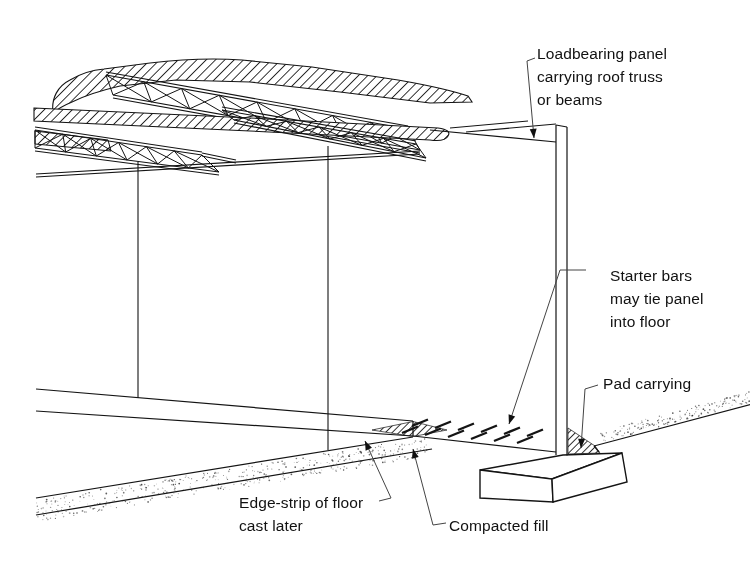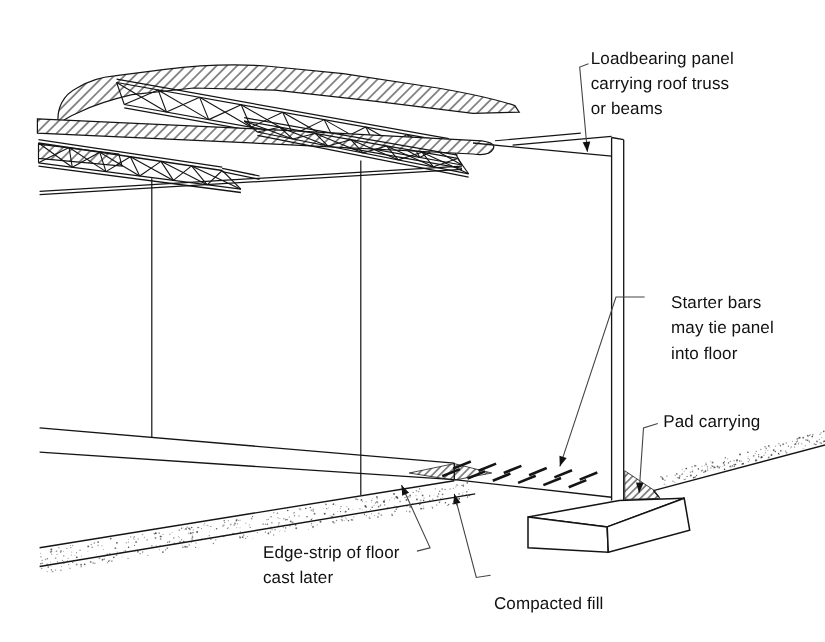--- a/index.html
+++ b/index.html
@@ -5,21 +5,21 @@
   html,body{margin:0;padding:0;background:#fff;}
   .stage{position:relative;width:750px;height:584px;background:#fff;overflow:hidden;
          font-family:"Liberation Sans",sans-serif;}
   .stage svg{position:absolute;left:0;top:0;}
   .lbl{position:absolute;font-size:15.5px;line-height:23px;color:#111;
        white-space:pre;letter-spacing:0.1px;}
   .lbl-loadbearing{left:537px;top:42px;}
   .lbl-starter{left:610px;top:264px;}
   .lbl-pad{left:603px;top:372px;}
   .lbl-edge{left:239px;top:491px;}
-  .lbl-compacted{left:449px;top:514px;margin-top:24px;}
+  .lbl-compacted{left:449px;top:514px;}
 </style>
 </head>
 <body>
 
 <div class="stage">
 
   <svg id="draw" width="750" height="584" viewBox="0 0 750 584" role="img">
       <defs>
 <pattern id="h6" width="6.6" height="6.6" patternUnits="userSpaceOnUse" patternTransform="rotate(-45)">
   <rect width="6.6" height="6.6" fill="#fff"></rect>

